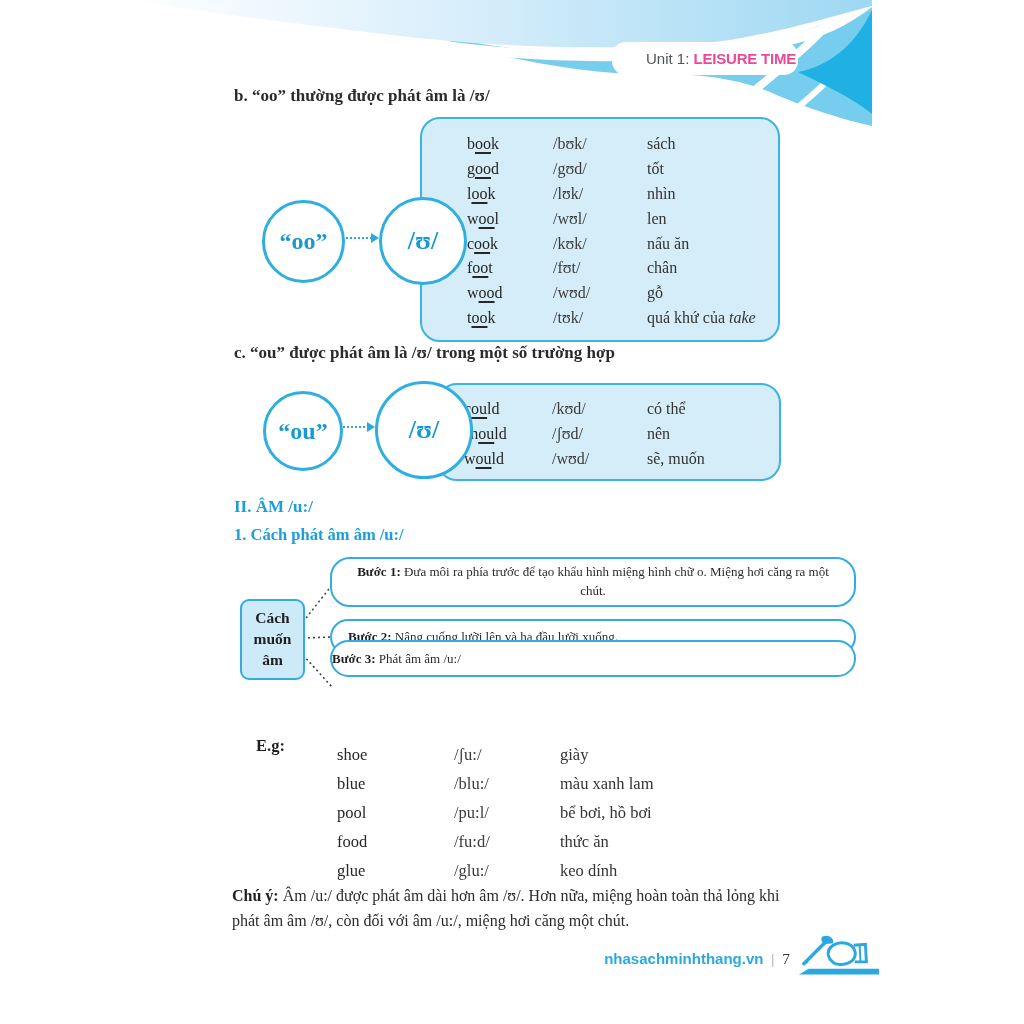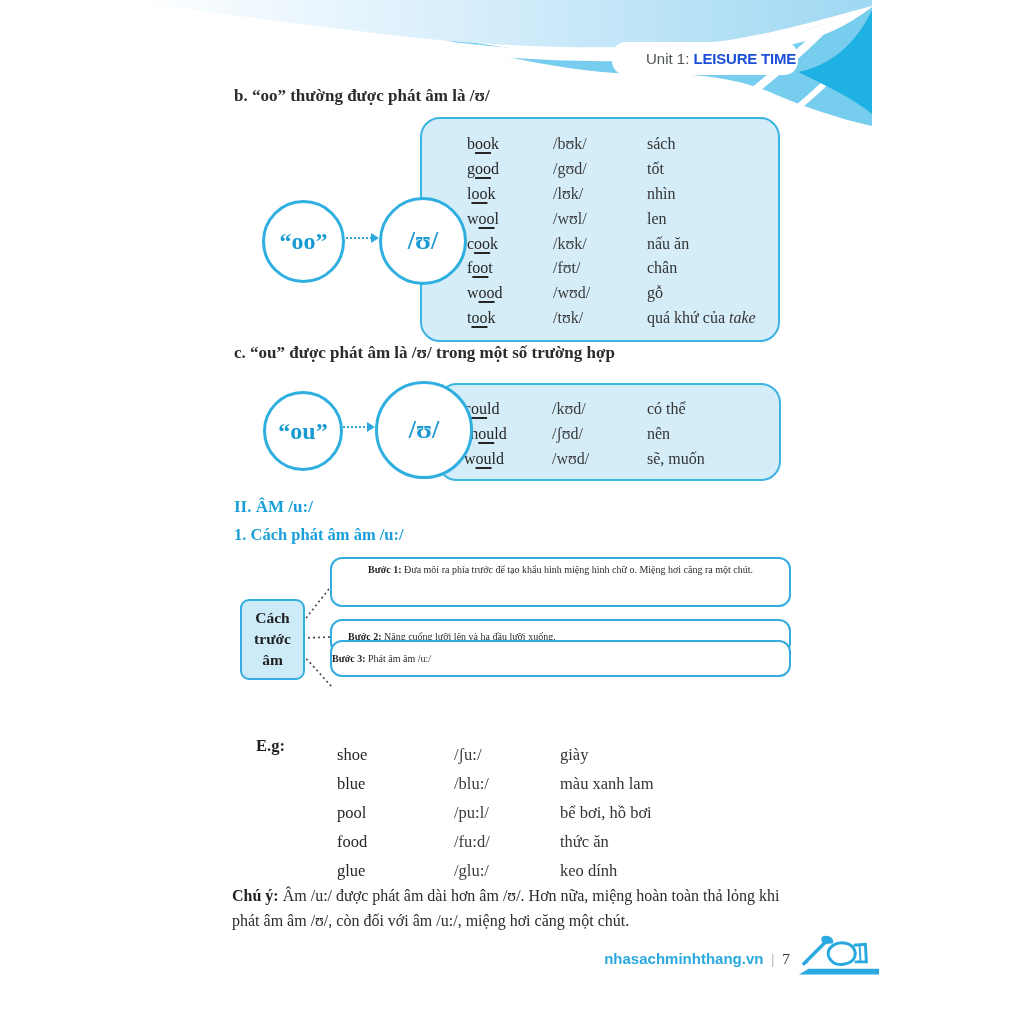--- a/index.html
+++ b/index.html
@@ -3,21 +3,21 @@
 <meta charset="utf-8">
 <style>
   html,body{margin:0;padding:0;background:#fff;}
   #page{position:relative;width:1024px;height:1024px;background:#ffffff;overflow:hidden;
         font-family:"Liberation Serif","DejaVu Serif",serif;color:#2e2e2e;}
   
   #header-deco{position:absolute;left:0;top:0;}
   .unit-tag{position:absolute;left:646px;top:50px;width:150px;font-family:"Liberation Sans","DejaVu Sans",sans-serif;
             font-size:15px;white-space:nowrap;}
   .unit-tag .u-label{color:#4f5457;font-weight:400;}
-  .unit-tag .u-title{color:#1d4ed8;font-weight:800;letter-spacing:-0.2px;}
+  .unit-tag .u-title{color:#ec4899;font-weight:800;letter-spacing:-0.2px;}
   
   .h-dark{position:absolute;font-weight:700;font-size:17px;color:#2b2b2b;white-space:nowrap;}
   .h-cyan{position:absolute;font-weight:700;font-size:17px;color:#1a9fd8;white-space:nowrap;}
   
   .panel{position:absolute;background:#d5edf9;border:2px solid #3cb4e2;border-radius:20px;z-index:1;}
   .wrows{display:grid;}
   .wrow{display:grid;grid-template-columns:86px 94px auto;align-items:center;font-size:16px;}
   .w{font-weight:400;color:#262626;}
   .w .ul{text-decoration:underline;text-decoration-thickness:2px;text-underline-offset:3px;}
   .ipa{color:#3a3a3a;}
@@ -25,22 +25,22 @@
   
   .circle{position:absolute;border:3px solid #2fafe0;border-radius:50%;background:#ffffff;z-index:2;
           display:flex;align-items:center;justify-content:center;font-weight:700;color:#1899d2;}
   .dotarrow{position:absolute;border-top:2.5px dotted #2ba9de;z-index:3;}
   .dotarrow::after{content:"";position:absolute;right:-8px;top:-6.5px;width:0;height:0;
           border:5px solid transparent;border-left:8px solid #2ba9de;}
   
   .method-box{position:absolute;left:240px;top:599px;width:61px;height:77px;background:#cdeaf8;
           border:2px solid #35ace0;border-radius:9px;display:flex;align-items:center;justify-content:center;
           font-weight:700;font-size:15.5px;color:#1f1f1f;text-align:center;white-space:pre-line;line-height:1.35;z-index:2;}
-  .step{position:absolute;left:330px;width:461px;background:#ffffff;border:2px solid #35ace0;
-          border-radius:12px;font-size:10px;color:#2b2b2b;box-sizing:border-box;z-index:2;}
+  .step{position:absolute;left:330px;width:526px;background:#ffffff;border:2px solid #35ace0;
+          border-radius:20px;font-size:13px;color:#2b2b2b;box-sizing:border-box;z-index:2;}
   .step b{color:#1f1f1f;}
   #step-1{top:557px;min-height:50px;padding:4px 12px;text-align:center;line-height:1.45;}
   #step-2{top:619px;height:36px;line-height:32px;padding-left:16px;}
   #step-3{top:640px;height:37px;line-height:33px;padding-left:0;}
   #connectors{position:absolute;left:0;top:0;z-index:1;}
   
   .eg-label{position:absolute;left:256px;top:736px;font-weight:700;font-size:16.5px;color:#1f1f1f;}
   .eg-rows{position:absolute;left:293px;top:741px;display:grid;grid-auto-rows:28.8px;font-size:16.5px;}
   .eg-row{display:grid;grid-template-columns:117px 106px auto;align-items:center;margin-left:44px;}
   .eg-row .w{font-size:16.5px;}
@@ -170,21 +170,21 @@
   <div class="h-cyan" style="left:234px;top:497px;">II. ÂM /u:/</div>
   <div class="h-cyan" style="left:234px;top:525px;font-size:16.5px;">1. Cách phát âm âm /u:/</div>
 
   <svg id="connectors" width="1024" height="1024" viewBox="0 0 1024 1024">
     <line x1="303" y1="622" x2="332" y2="585" stroke="#444" stroke-width="1.6" stroke-dasharray="2 3"></line>
     <line x1="303" y1="638" x2="332" y2="637" stroke="#444" stroke-width="1.6" stroke-dasharray="2 3"></line>
     <line x1="303" y1="655" x2="332" y2="687" stroke="#444" stroke-width="1.6" stroke-dasharray="2 3"></line>
   </svg>
 
   <div class="method-box">Cách
-trước
+muốn
 âm</div>
 
   <div class="step" id="step-1">
     <b>Bước 1:</b>
     <span>Đưa môi ra phía trước để tạo khẩu hình miệng hình chữ o. Miệng hơi căng ra một chút.</span>
   </div>
   <div class="step" id="step-2">
     <b>Bước 2:</b>
     <span>Nâng cuống lưỡi lên và hạ đầu lưỡi xuống.</span>
   </div>

